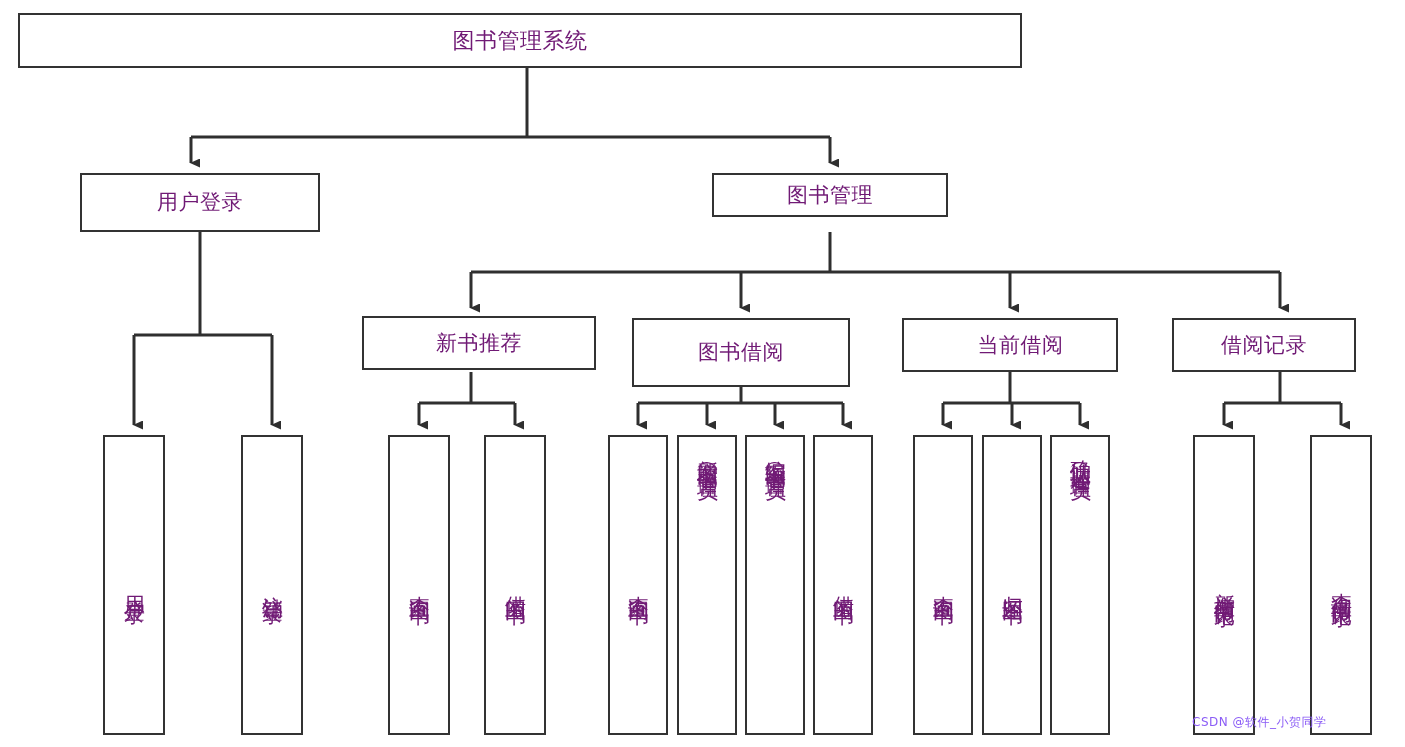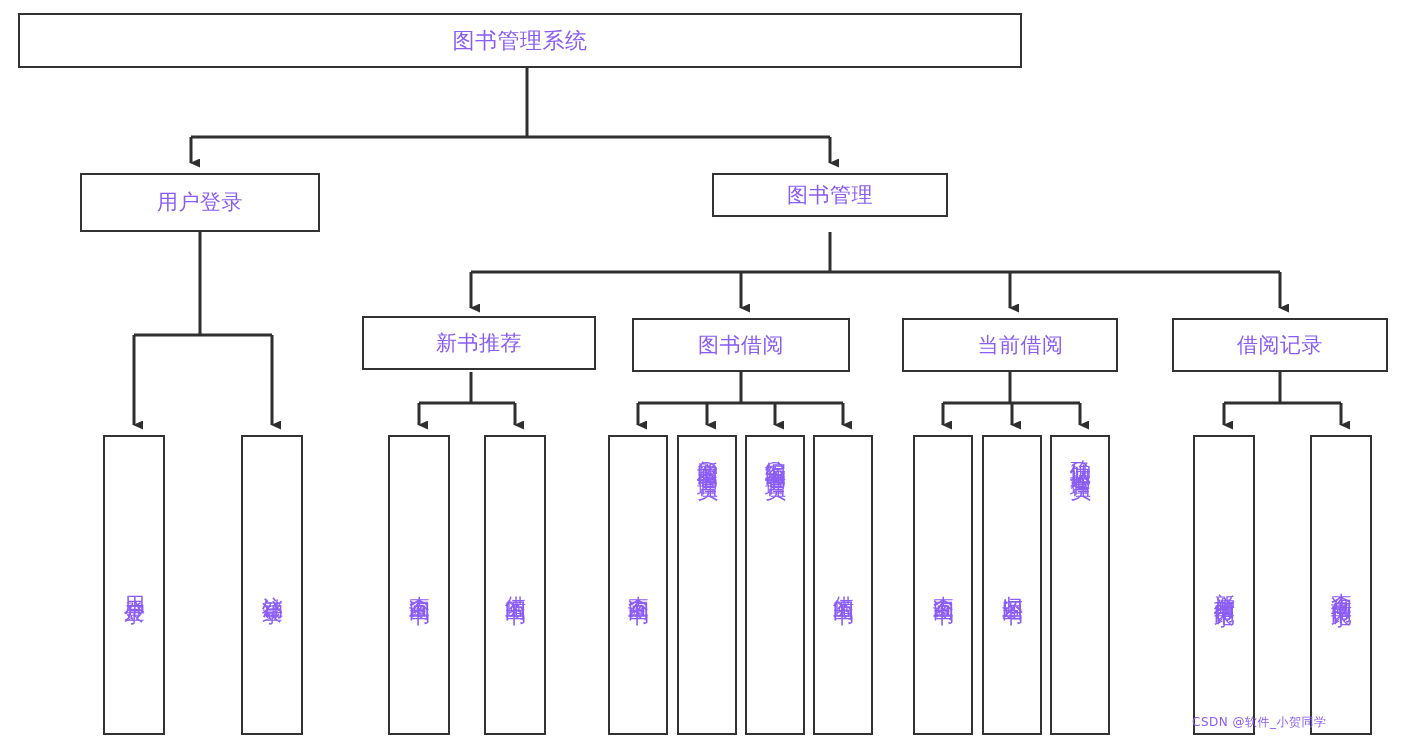--- a/index.html
+++ b/index.html
@@ -30,21 +30,21 @@
     position: absolute;
     box-sizing: border-box;
     background: #ffffff;
     border: 2px solid #333333;
     display: flex;
     align-items: center;
     justify-content: center;
     overflow: hidden;
   }
   .node .node-label {
-    color: #8b5cf6;
+    color: #701a75;
     text-align: left;
     line-height: 1.18;
     letter-spacing: 0.5px;
     white-space: nowrap;
   }
   .node.horizontal .node-label {
     font-size: 21px;
   }
   .node.root .node-label {
     font-size: 22px;
@@ -135,27 +135,27 @@
   <div class="node horizontal" style="left:80px; top:173px; width:240px; height:59px;">
     <span class="node-label">用户登录</span>
   </div>
   <div class="node horizontal" style="left:712px; top:173px; width:236px; height:44px;">
     <span class="node-label">图书管理</span>
   </div>
 
   <div class="node horizontal" style="left:362px; top:316px; width:234px; height:54px;">
     <span class="node-label">新书推荐</span>
   </div>
-  <div class="node horizontal" style="left:632px; top:318px; width:218px; height:54px;">
+  <div class="node horizontal" style="left:632px; top:318px; width:218px; height:69px;">
     <span class="node-label">图书借阅</span>
   </div>
   <div class="node horizontal" style="left:902px; top:318px; width:216px; height:54px;padding-left:21px;">
     <span class="node-label">当前借阅</span>
   </div>
-  <div class="node horizontal" style="left:1172px; top:318px; width:216px; height:54px;">
+  <div class="node horizontal" style="left:1172px; top:318px; width:184px; height:54px;">
     <span class="node-label">借阅记录</span>
   </div>
 
   <div class="node vertical centered" style="left:103px; top:435px; width:62px; height:300px;">
     <span class="node-label">用户登录</span>
   </div>
   <div class="node vertical centered" style="left:241px; top:435px; width:62px; height:300px;">
     <span class="node-label">注销登录</span>
   </div>
   <div class="node vertical centered" style="left:388px; top:435px; width:62px; height:300px;">

